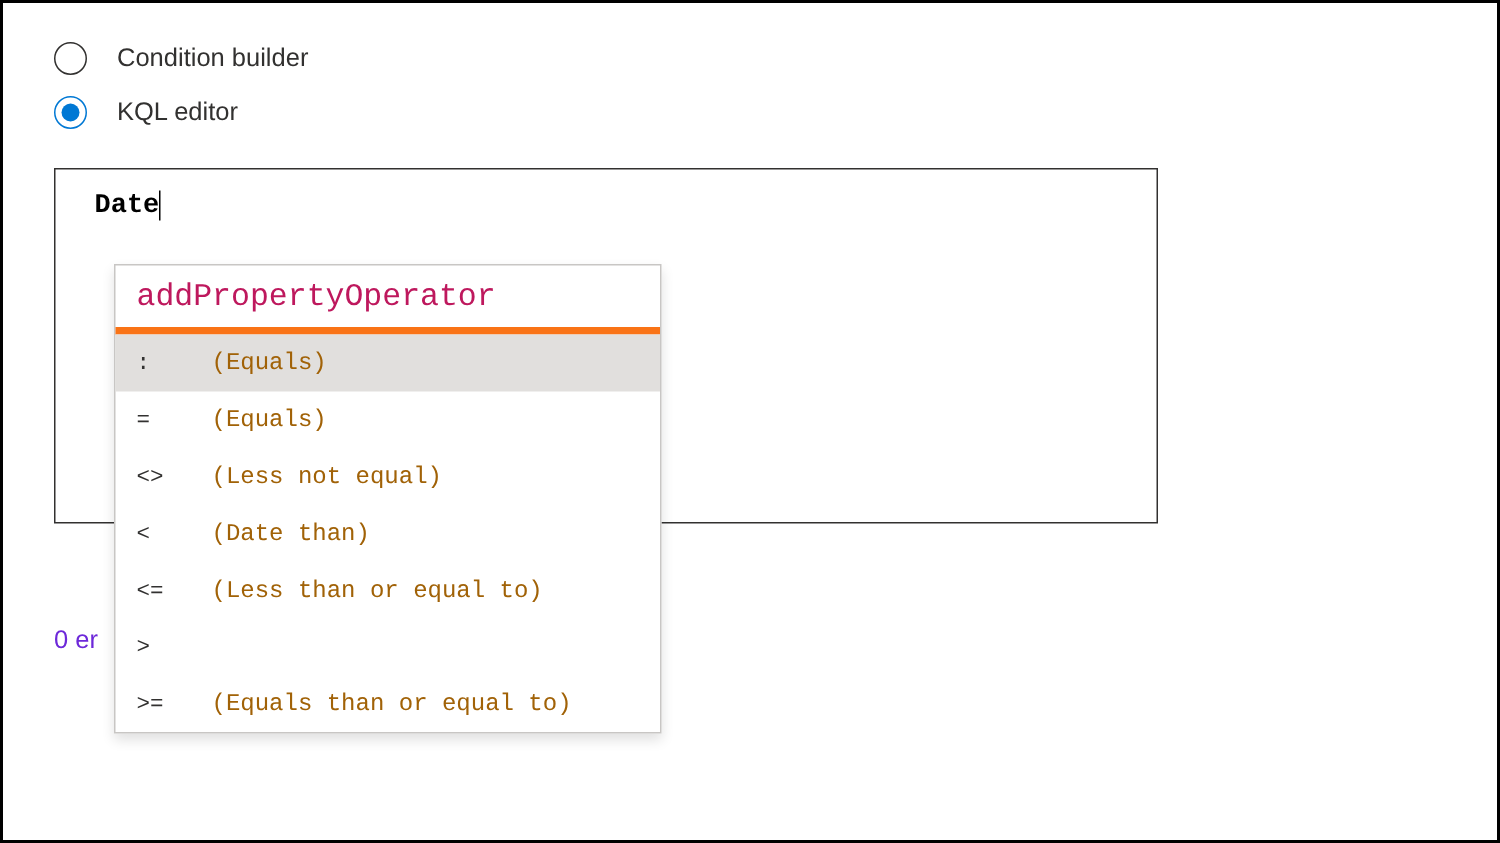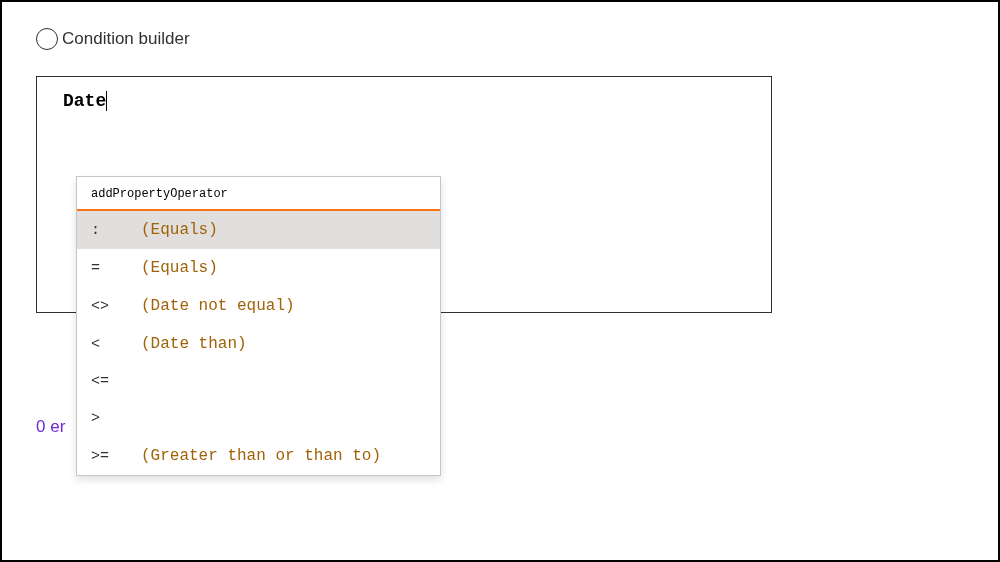--- a/index.html
+++ b/index.html
@@ -18,21 +18,21 @@
     }
     .radio-group {
       display: flex;
       flex-direction: column;
       gap: 14px;
       margin-bottom: 26px;
     }
     .radio-option {
       display: flex;
       align-items: center;
-      gap: 4px;
+      gap: 20px;
       cursor: pointer;
     }
     .radio-circle {
       width: 22px;
       height: 22px;
       border-radius: 50%;
       border: 1.5px solid #323130;
       display: flex;
       align-items: center;
       justify-content: center;
@@ -82,23 +82,23 @@
       top: 174px;
       width: 365px;
       background: #ffffff;
       border: 1px solid #c8c6c4;
       box-shadow: 0 4px 8px rgba(0,0,0,0.12);
       font-family: 'Consolas', 'Courier New', monospace;
       z-index: 10;
     }
     .dropdown-header {
       padding: 10px 14px 8px 14px;
-      color: #000000;
-      font-size: 12px;
-      border-bottom: 2px solid #f97316;
+      color: #be185d;
+      font-size: 21px;
+      border-bottom: 5px solid #f97316;
     }
     .dropdown-item {
       display: flex;
       align-items: center;
       padding: 10px 14px;
       font-size: 16px;
       cursor: pointer;
     }
     .dropdown-item.highlighted {
       background: #e1dfdd;
@@ -121,49 +121,56 @@
     }
   </style>
 </head>
 <body>
 
 <div class="radio-group">
   <div class="radio-option">
     <div class="radio-circle"></div>
     <span class="radio-label">Condition builder</span>
   </div>
+  <div class="radio-option">
+    <div class="radio-circle selected">
+      <div class="radio-inner"></div>
+    </div>
+    <span class="radio-label">KQL editor</span>
+  </div>
 </div>
 
 <div class="editor-box">
   <span class="editor-content">Date</span><span class="cursor-line"></span>
 </div>
 
 <div class="autocomplete-dropdown">
   <div class="dropdown-header">addPropertyOperator</div>
   <div class="dropdown-item highlighted">
     <span class="operator-symbol">:</span>
     <span class="operator-desc">(Equals)</span>
   </div>
   <div class="dropdown-item">
     <span class="operator-symbol">=</span>
     <span class="operator-desc">(Equals)</span>
   </div>
   <div class="dropdown-item">
     <span class="operator-symbol">&lt;&gt;</span>
-    <span class="operator-desc">(Date not equal)</span>
+    <span class="operator-desc">(Less not equal)</span>
   </div>
   <div class="dropdown-item">
     <span class="operator-symbol">&lt;</span>
     <span class="operator-desc">(Date than)</span>
   </div>
   <div class="dropdown-item">
     <span class="operator-symbol">&lt;=</span>
+    <span class="operator-desc">(Less than or equal to)</span>
   </div>
   <div class="dropdown-item">
     <span class="operator-symbol">&gt;</span>
   </div>
   <div class="dropdown-item">
     <span class="operator-symbol">&gt;=</span>
-    <span class="operator-desc">(Greater than or than to)</span>
+    <span class="operator-desc">(Equals than or equal to)</span>
   </div>
 </div>
 
 <div class="status-text">0 er</div>
 
 </body></html>

